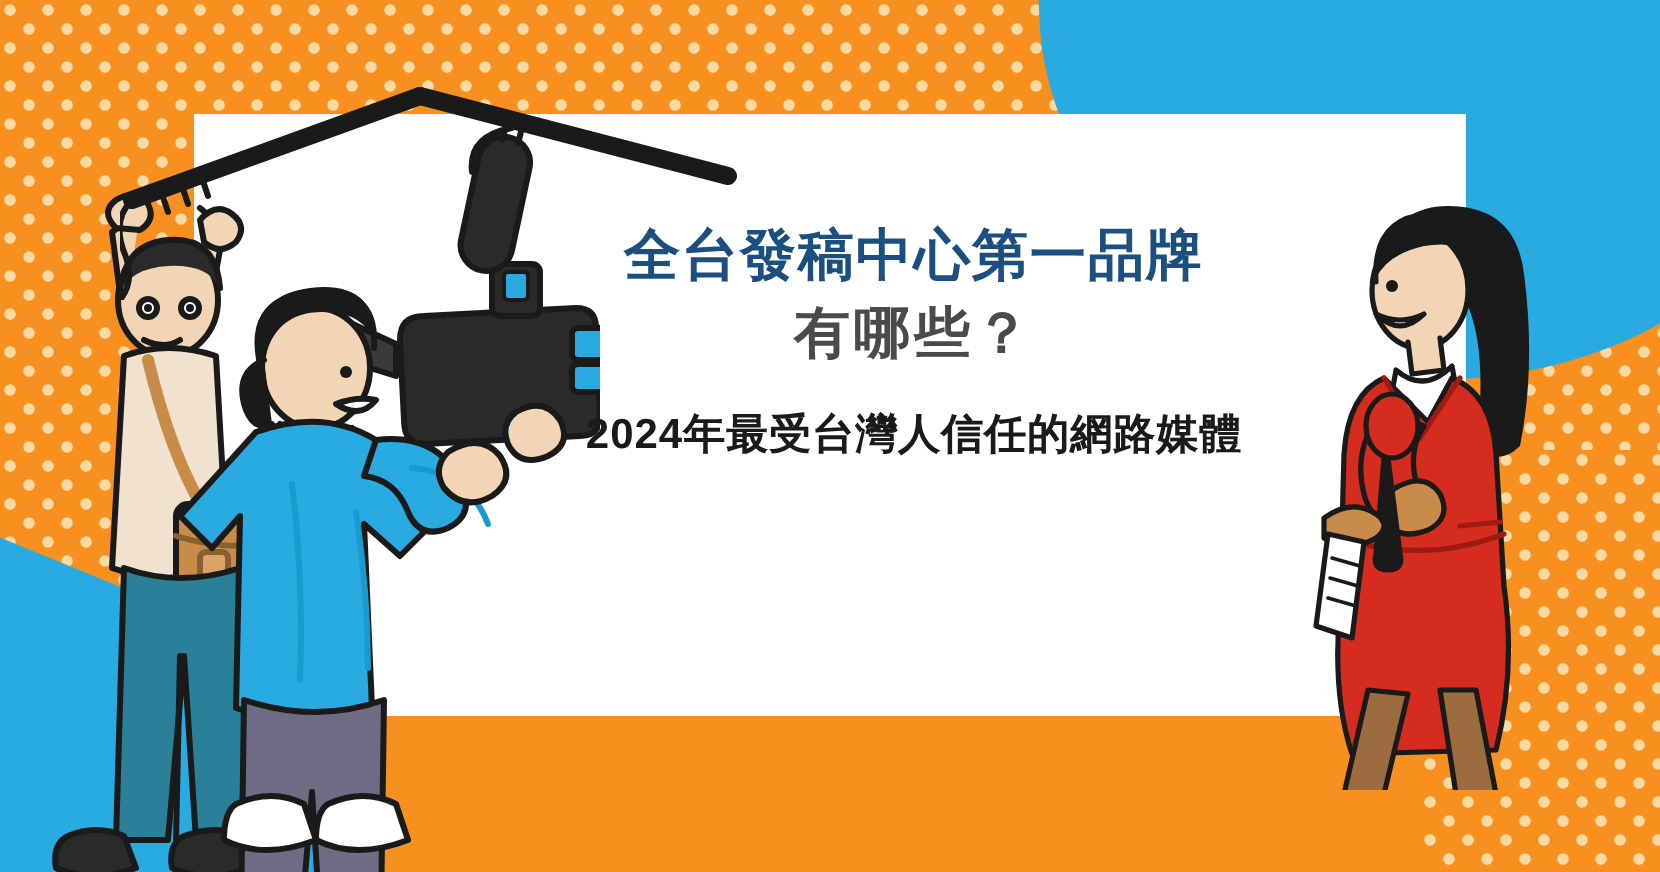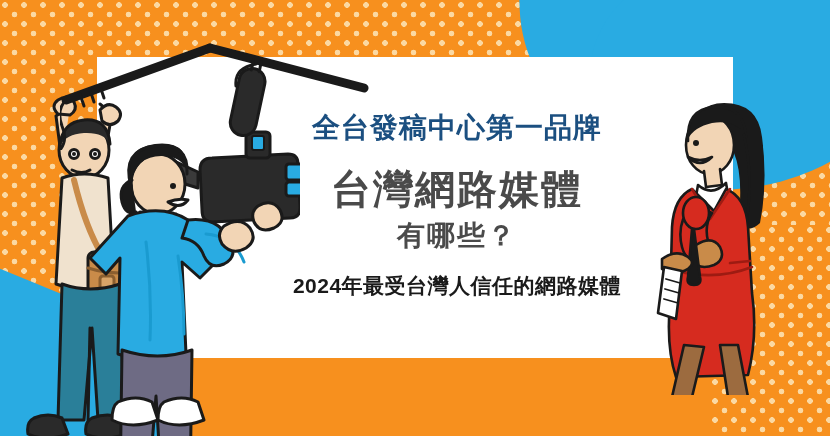--- a/index.html
+++ b/index.html
@@ -301,18 +301,17 @@
 
         <path d="M34 254 q-4 30 -10 46 M76 252 q8 30 10 48" stroke="none"></path>
         <path d="M36 250 l-12 52 h20 l12 -50 z" fill="#9C6B3F"></path>
         <path d="M72 250 l8 52 h20 l-10 -52 z" fill="#9C6B3F"></path>
       </g>
     </svg>
   </div>
 
   <div class="textblock">
     <div class="eyebrow">全台發稿中心第一品牌</div>
-    <div class="title">台灣網路媒體</div>
     <div class="title-2">有哪些？</div>
     <div class="subtitle">2024年最受台灣人信任的網路媒體</div>
   </div>
 
 </div>
 
 </body></html>

